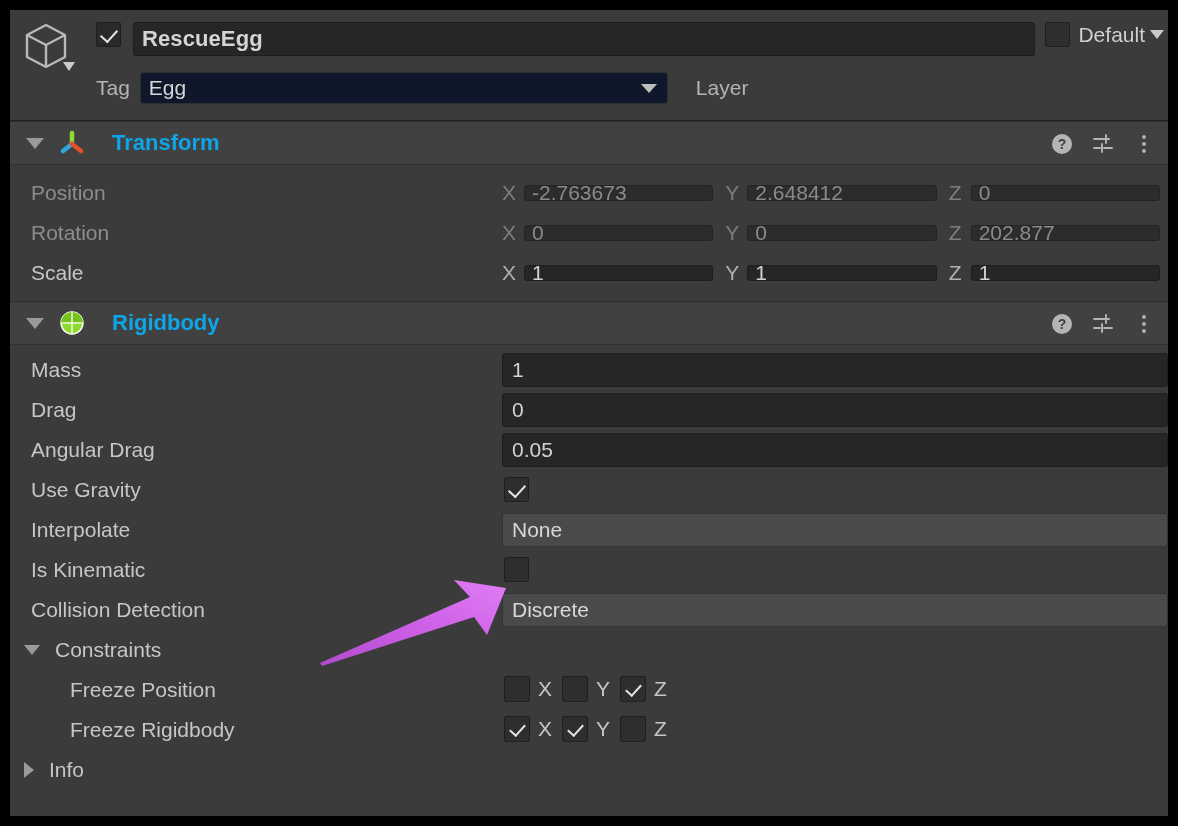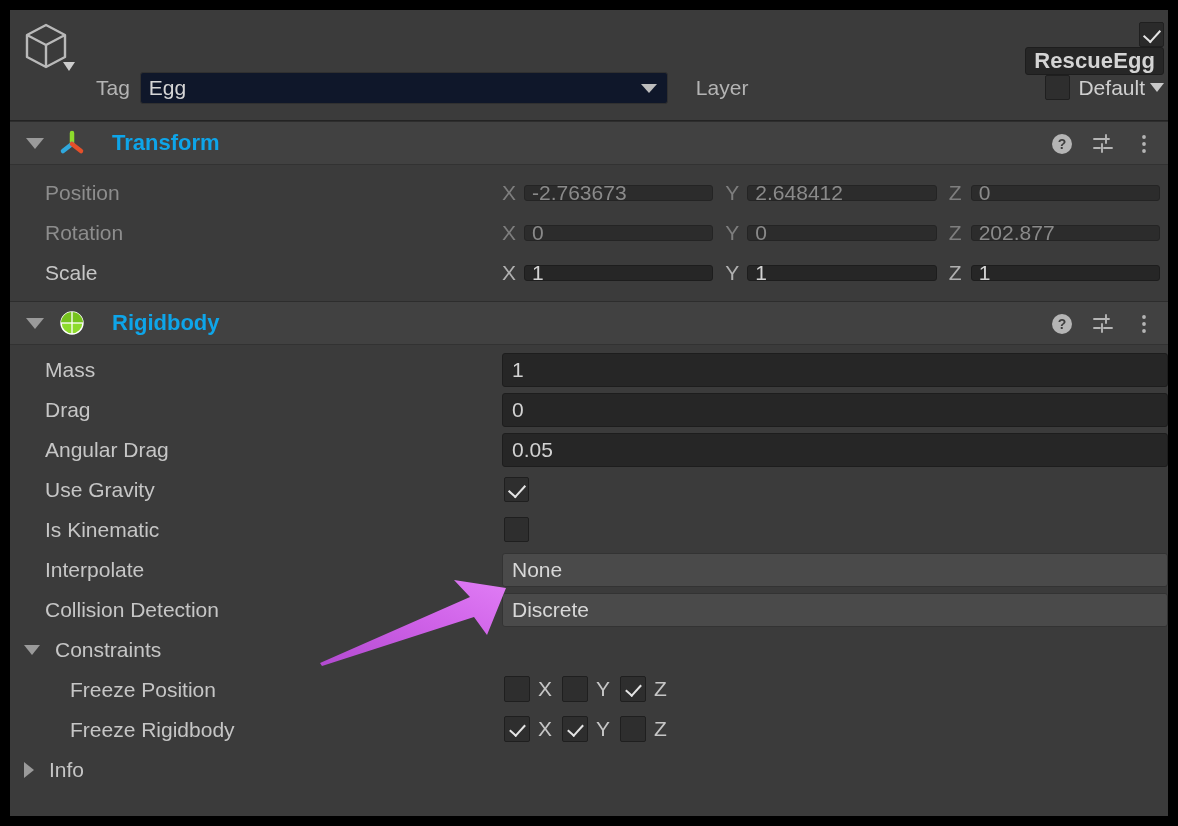--- a/index.html
+++ b/index.html
@@ -48,22 +48,21 @@
   }
   .go-icon svg { display: block; }
 
   .name-row {
     position: absolute;
     left: 86px;
     top: 12px;
     right: 4px;
     height: 34px;
     display: flex;
-    align-items: flex-end;
-    flex-direction: column;
+    align-items: flex-start;
   }
 
   .cb {
     width: 25px; height: 25px;
     background: #2a2a2a;
     border: 1px solid #1f1f1f;
     border-radius: 2px;
     position: relative;
     flex: none;
   }
@@ -206,21 +205,21 @@
 
   .prop-row {
     position: relative;
     height: 40px;
     display: flex;
     align-items: center;
   }
   .prop-label {
     color: #c6c6c6;
     font-size: 21px;
-    padding-left: 35px;
+    padding-left: 21px;
     flex: none;
   }
   .prop-label.dim { color: #8d8d8d; }
   .prop-label.indent2 { padding-left: 60px; }
 
   
   .vec-fields {
     position: absolute;
     left: 492px;
     right: 8px;
@@ -574,30 +573,30 @@
           <span>0.05</span>
         </div>
       </div>
 
       <div class="prop-row">
         <span class="prop-label">Use Gravity</span>
         <span class="row-cb checked"></span>
       </div>
 
       <div class="prop-row">
-        <span class="prop-label">Is Kinematic</span>
-        <span class="row-cb"></span>
-      </div>
-
-      <div class="prop-row">
         <span class="prop-label">Interpolate</span>
         <div class="wide-dd">
           <span>None</span>
           <span class="dd-caret"></span>
         </div>
+      </div>
+
+      <div class="prop-row">
+        <span class="prop-label">Is Kinematic</span>
+        <span class="row-cb"></span>
       </div>
 
       <div class="prop-row">
         <span class="prop-label">Collision Detection</span>
         <div class="wide-dd">
           <span>Discrete</span>
           <span class="dd-caret"></span>
         </div>
       </div>
 

